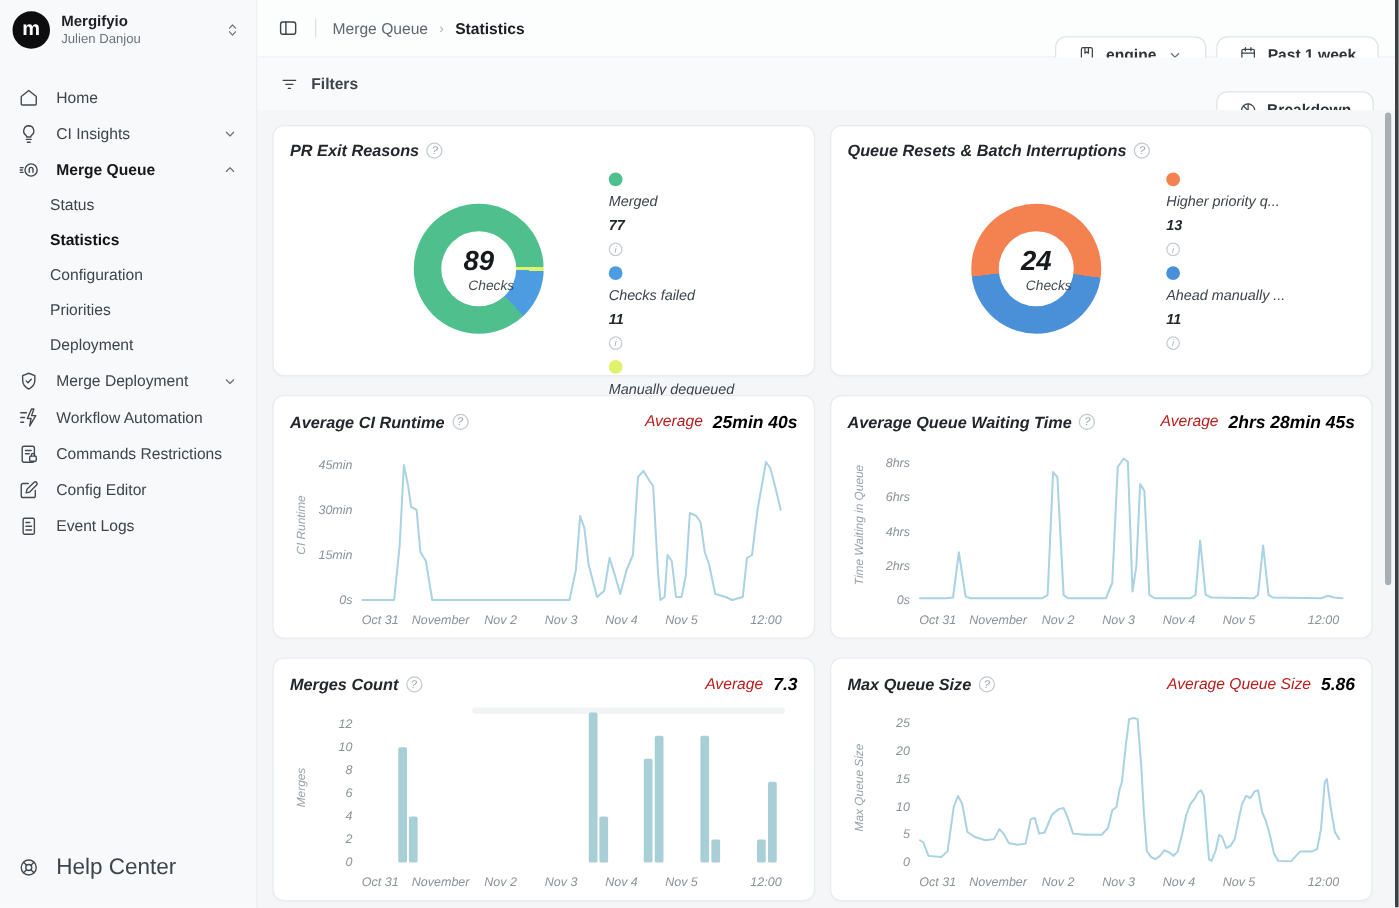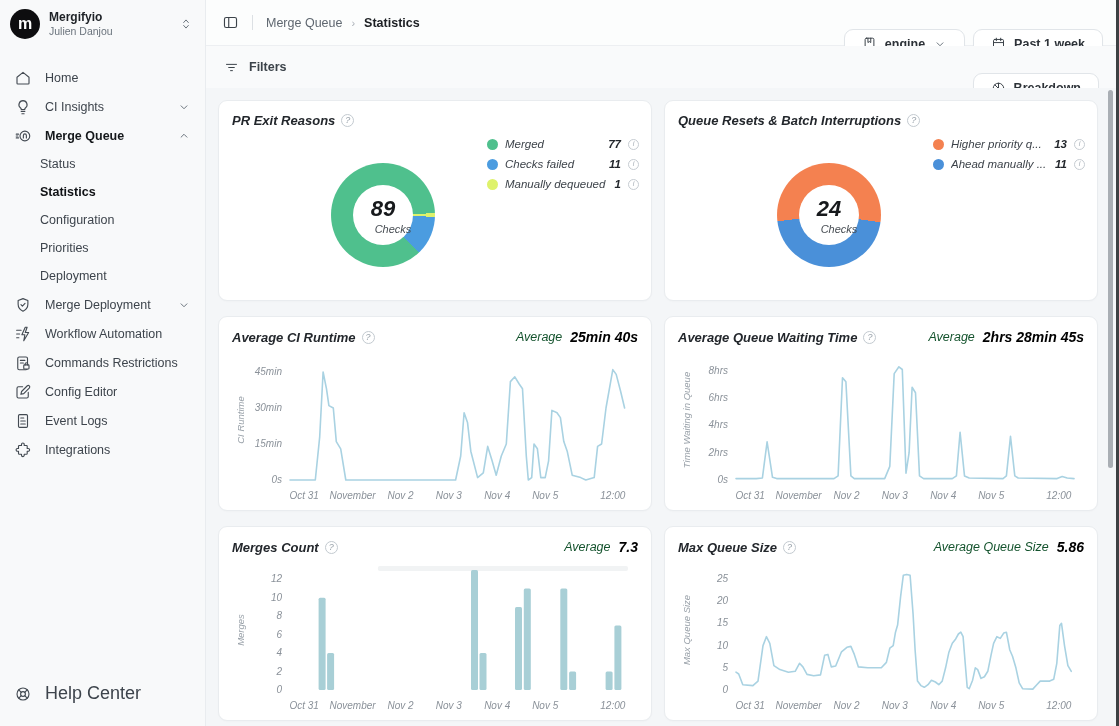--- a/index.html
+++ b/index.html
@@ -38,30 +38,30 @@
   .toolbar { height:42px; flex:0 0 42px; display:flex; align-items:center; padding:0 20px 0 18px; background:#f9fafb; }
   .filters-btn { display:flex; align-items:center; gap:10px; font-size:12.5px; font-weight:600; color:#3c434a; cursor:pointer; }
   .toolbar .btn { margin-left:auto; }
 
   
   .content { flex:1; padding:12px 16px 6px 12px; display:grid; grid-template-columns:434px 434px; grid-template-rows:201px 195px 195px; gap:15px 12px; background:#f4f6f8;font-style:italic; }
   .card { background:#fff; border:1px solid #e9ecef; border-radius:9px; padding:12px 13px; position:relative; box-shadow:0 1px 2px rgba(16,24,40,.02); }
   .card-head { display:flex; align-items:center; gap:6px; }
   .card-title { font-size:13px; font-weight:700; color:#23272c; }
   .q-icon { width:13px; height:13px; border:1px solid #c3cad0; border-radius:50%; color:#9aa3ab; font-size:9px; line-height:1; display:flex; align-items:center; justify-content:center; cursor:pointer; }
-  .avg-label { margin-left:auto; font-size:12.5px; color:#14532d; }
+  .avg-label { margin-left:auto; font-size:12.5px; color:#b91c1c; }
   .avg-value { font-size:14px; font-weight:700; color:#000000; margin-left:2px; }
 
   
   .donut { position:absolute; left:112px; top:62px; width:104px; height:104px; border-radius:50%; }
   .donut-hole { position:absolute; inset:22px; background:#fff; border-radius:50%; display:flex; flex-direction:column; align-items:center; justify-content:center; }
   .donut-num { font-size:22px; font-weight:600; color:#17191c; }
   .donut-sub { font-size:11px; color:#464c52; margin-top:1px;margin-left:20px; }
   .legend { position:absolute; right:12px; top:37px; width:152px; display:flex; flex-direction:column; gap:8px; }
-  .legend-row { display:flex; align-items:center; gap:7px; font-size:11.5px; color:#3d434a; cursor:pointer; }
+  .legend-row { display:flex; gap:7px; font-size:11.5px; color:#3d434a; cursor:pointer;flex-direction:column; }
   .legend-dot { flex:0 0 11px; width:11px; height:11px; border-radius:50%; }
   .legend-label { flex:1; white-space:nowrap; overflow:hidden; }
   .legend-val { font-weight:700; color:#23272c; }
   .legend-info { flex:0 0 11px; width:11px; height:11px; border:1px solid #c6ccd2; border-radius:50%; font-size:7.5px; line-height:1; color:#aab2b9; display:flex; align-items:center; justify-content:center; cursor:pointer; }
 
   
   .plot { position:absolute; left:13px; top:33px; }
   .plot svg text { font-family:"Liberation Sans",sans-serif; }
   .tick { font-size:10px; fill:#8a9199; }
   .ylab { font-size:9.5px; fill:#99a1a9; }
@@ -159,26 +159,20 @@
             <path d="M17.8 3.7a2 2 0 0 1 2.8 2.8L13 14.2l-3.8.9.9-3.8z"></path>
           </svg>
         <span class="label">Config Editor</span>
       </div>
       <div class="nav-item">
         <svg class="sicon" viewBox="0 0 24 24">
             <rect x="6" y="3.5" width="12" height="17" rx="1.5"></rect>
             <path d="M9 8h4M9 12h6M9 16h6"></path>
           </svg>
         <span class="label">Event Logs</span>
-      </div>
-      <div class="nav-item">
-        <svg class="sicon" viewBox="0 0 24 24">
-            <path d="M10 4.5a1.8 1.8 0 0 1 3.6 0V6h3a1 1 0 0 1 1 1v3h1.4a1.8 1.8 0 0 1 0 3.6H17.6v3a1 1 0 0 1-1 1h-3v1.4a1.8 1.8 0 0 1-3.6 0V17.6H7a1 1 0 0 1-1-1v-3H4.6a1.8 1.8 0 0 1 0-3.6H6V7a1 1 0 0 1 1-1h3z"></path>
-          </svg>
-        <span class="label">Integrations</span>
       </div>
     </nav>
 
     <div class="help-row">
       <svg class="sicon" viewBox="0 0 24 24">
           <circle cx="12" cy="12" r="8"></circle>
           <circle cx="12" cy="12" r="3.2"></circle>
           <path d="m6.4 6.4 3.3 3.3M14.3 14.3l3.3 3.3M17.6 6.4l-3.3 3.3M9.7 14.3l-3.3 3.3"></path>
         </svg>
       <span class="label">Help Center</span>

